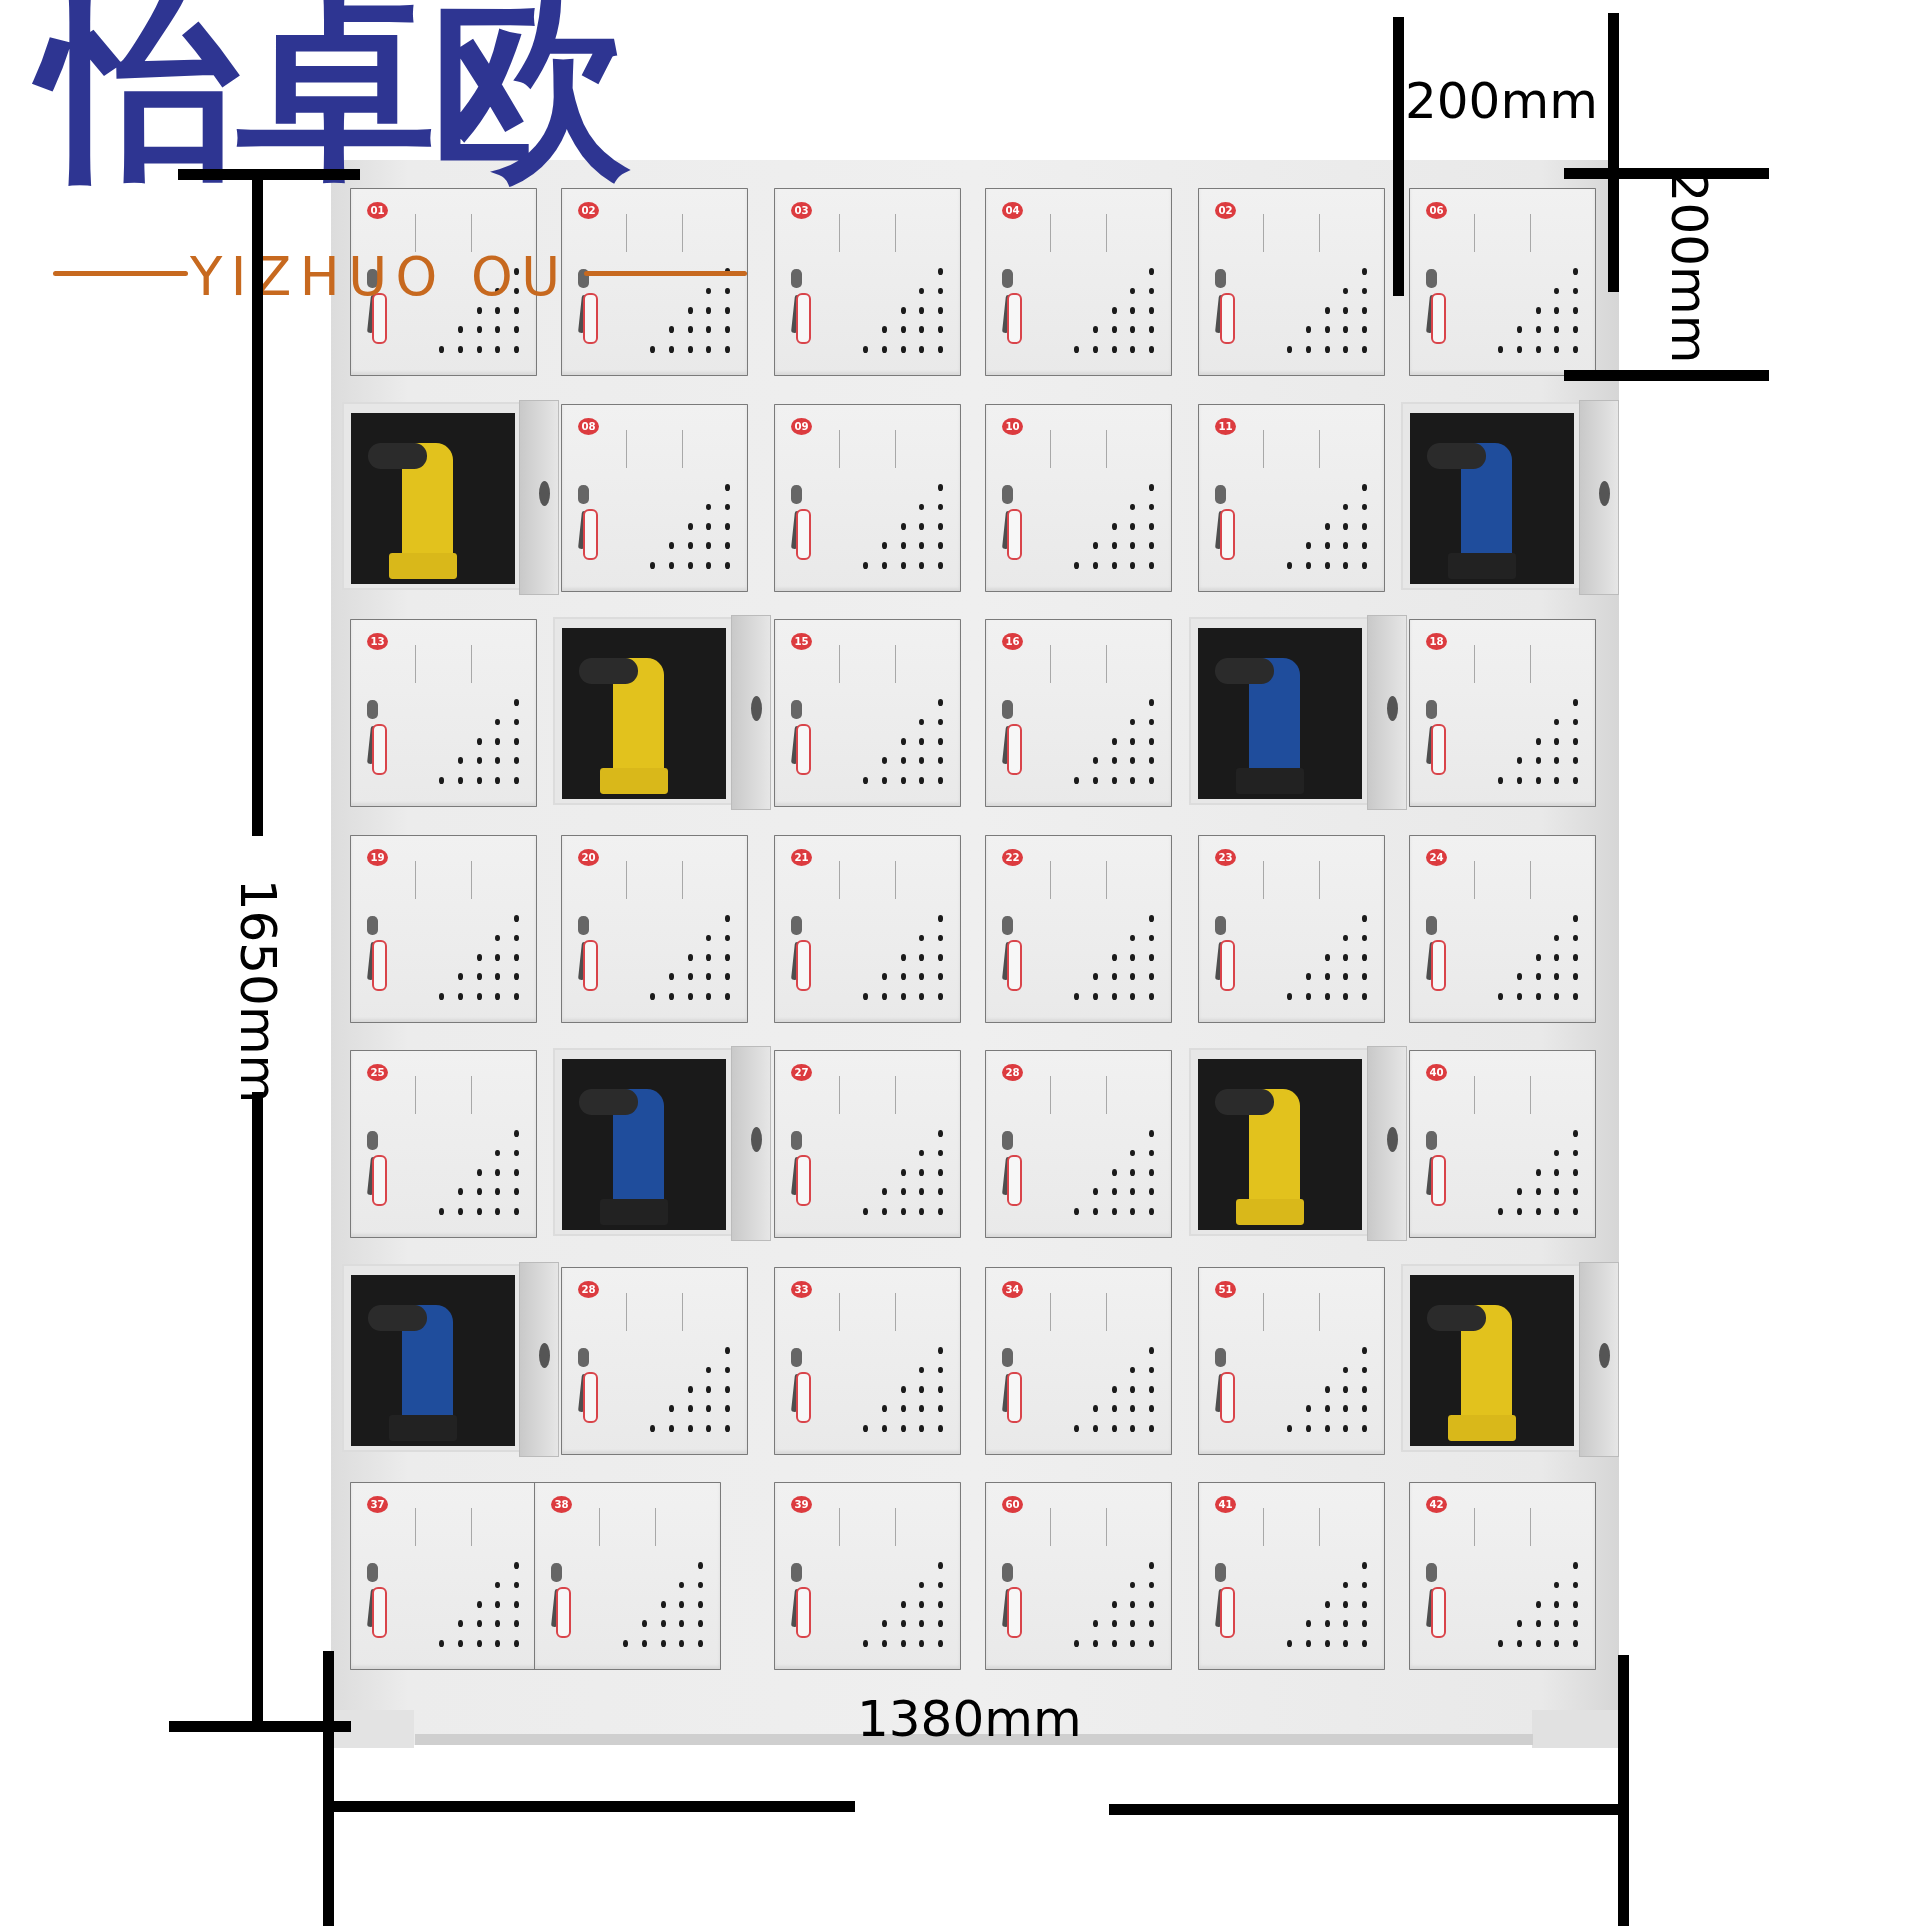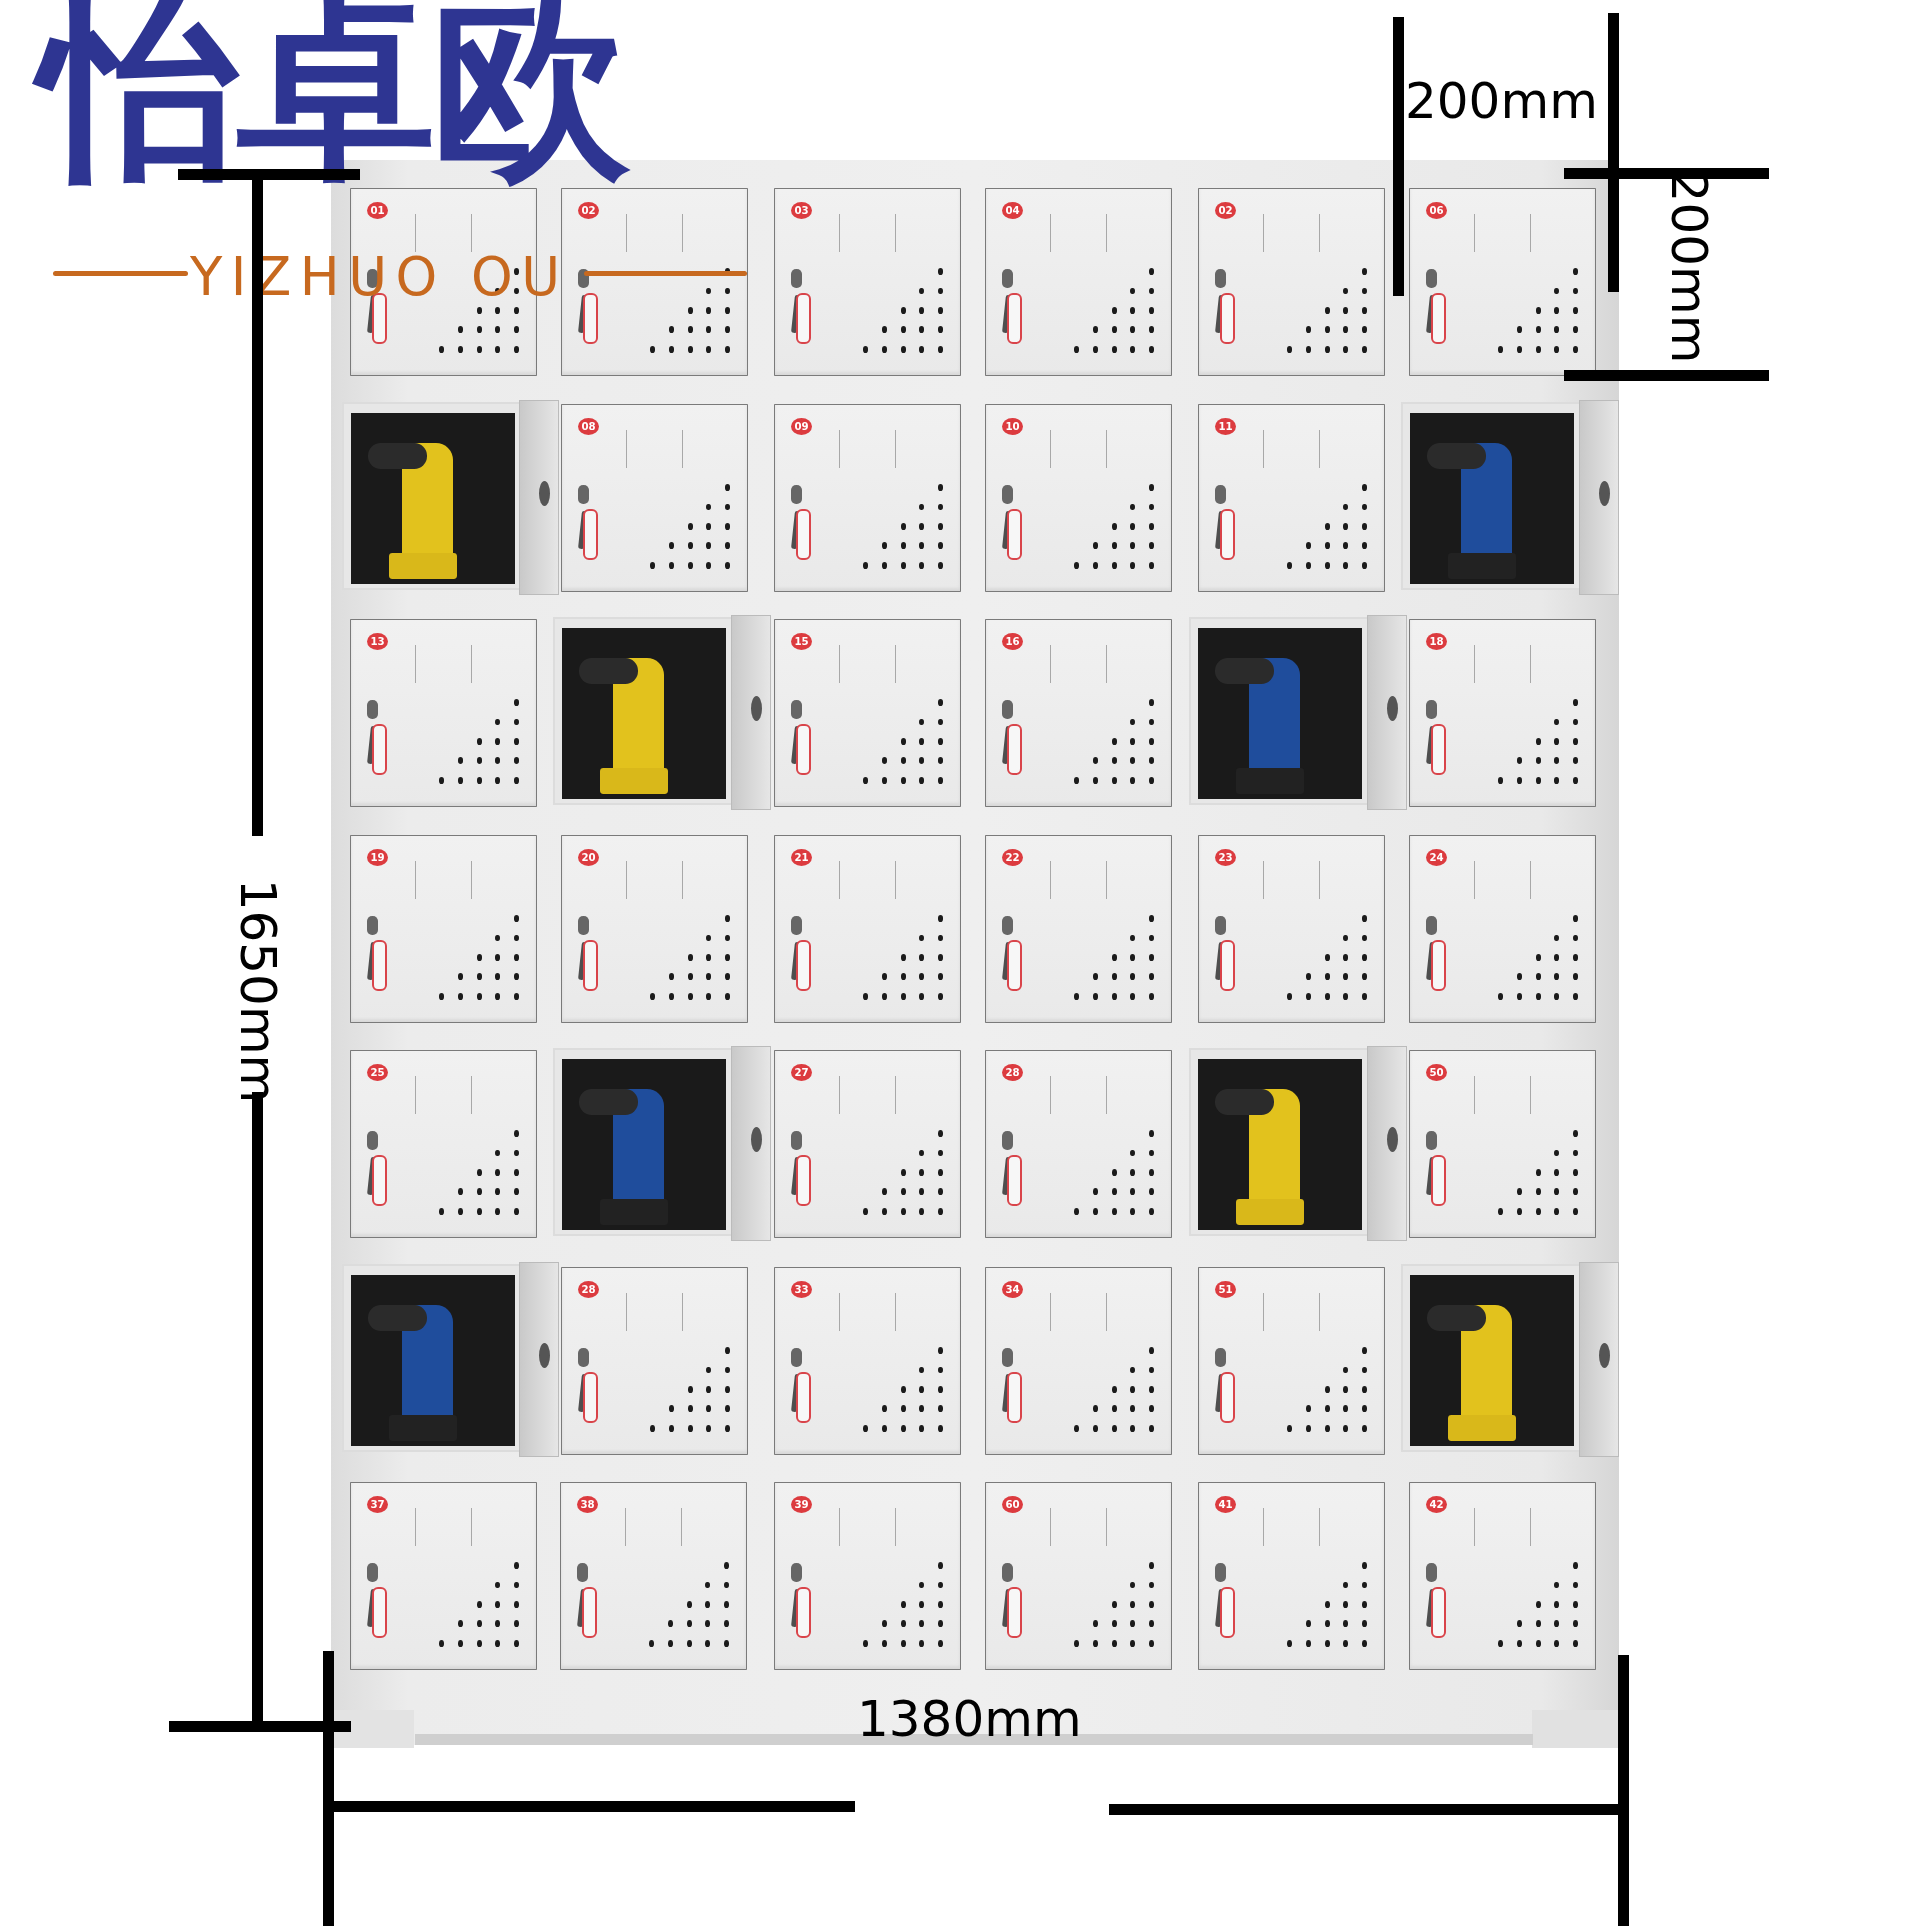--- a/index.html
+++ b/index.html
@@ -648,21 +648,21 @@
       <div class="cavity">
         <div class="drill-body" style="background: rgb(226, 194, 29);"></div>
         <div class="drill-head"></div>
         <div class="drill-bat" style="background: rgb(217, 184, 26);"></div>
       </div>
     </div>
     <div class="open-door" style="left: 1367px; top: 1046px;">
       <div class="knob"></div>
     </div>
     <div class="door" style="left: 1409px; top: 1050px;">
-      <div class="badge">50</div>
+      <div class="badge">40</div>
       <div class="card"></div>
       <div class="lock"></div>
       <div class="key"></div>
       <div class="tag"></div>
       <div class="vents">
         <div class="vent" style="right: 0px; top: 0px;"></div>
         <div class="vent" style="right: 0px; top: 19.5px;"></div>
         <div class="vent" style="right: 18.6px; top: 19.5px;"></div>
         <div class="vent" style="right: 0px; top: 39px;"></div>
         <div class="vent" style="right: 18.6px; top: 39px;"></div>
@@ -811,21 +811,21 @@
         <div class="vent" style="right: 18.6px; top: 58px;"></div>
         <div class="vent" style="right: 37px; top: 58px;"></div>
         <div class="vent" style="right: 56px; top: 58px;"></div>
         <div class="vent" style="right: 0px; top: 78px;"></div>
         <div class="vent" style="right: 18.6px; top: 78px;"></div>
         <div class="vent" style="right: 37px; top: 78px;"></div>
         <div class="vent" style="right: 56px; top: 78px;"></div>
         <div class="vent" style="right: 75px; top: 78px;"></div>
       </div>
     </div>
-    <div class="door" style="left: 560px; top: 1482px;">
+    <div class="door" style="left: 534px; top: 1482px;">
       <div class="badge">38</div>
       <div class="card"></div>
       <div class="lock"></div>
       <div class="key"></div>
       <div class="tag"></div>
       <div class="vents">
         <div class="vent" style="right: 0px; top: 0px;"></div>
         <div class="vent" style="right: 0px; top: 19.5px;"></div>
         <div class="vent" style="right: 18.6px; top: 19.5px;"></div>
         <div class="vent" style="right: 0px; top: 39px;"></div>

